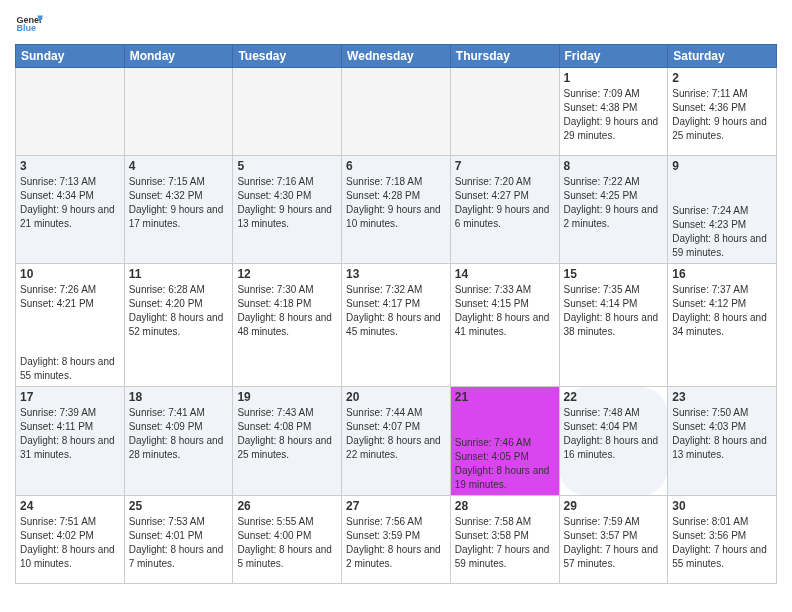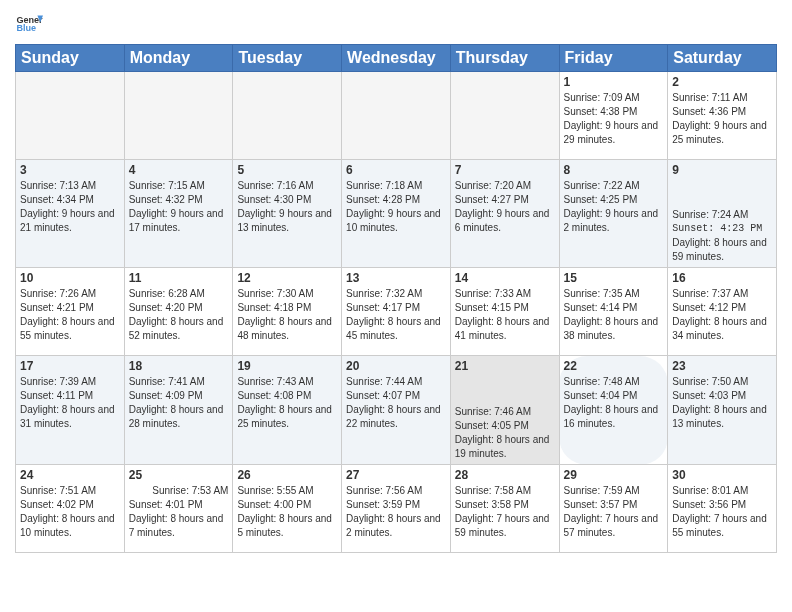--- a/index.html
+++ b/index.html
@@ -43,21 +43,21 @@
       color: #333;
       font-style: italic;
     }
     .calendar {
       width: 100%;
       border-collapse: collapse;
     }
     .calendar th {
       background: #4a7fc1;
       color: #fff;
-      font-size: 16px;
+      font-size: 12px;
       font-weight: bold;
       padding: 4px 5px;
       text-align: left;
       border: 1px solid #3a6aaa;
     }
     .calendar td {
       width: calc(100% / 7);
       vertical-align: top;
       border: 1px solid #ccc;
       padding: 3px 4px;
@@ -184,32 +184,32 @@
             <div class="day-info">
               <span style="display: block;">Sunrise: 7:22 AM</span>
               <span style="display: block;">Sunset: 4:25 PM</span>
               <span style="display: block;">Daylight: 9 hours and 2 minutes.</span>
             </div>
           </td>
           <td style="background: rgb(240, 244, 248);">
             <span class="day-number">9</span>
             <div class="day-info">
               <span style="display: block; margin-top: 31px;">Sunrise: 7:24 AM</span>
-              <span style="display: block; font-family: Liberation Mono, monospace;">Sunset: 4:23 PM</span>
+              <span style="display: block;">Sunset: 4:23 PM</span>
               <span style="display: block;">Daylight: 8 hours and 59 minutes.</span>
             </div>
           </td>
         </tr>
         <tr>
           <td>
             <span class="day-number">10</span>
             <div class="day-info">
               <span style="display: block;">Sunrise: 7:26 AM</span>
               <span style="display: block;">Sunset: 4:21 PM</span>
-              <span style="display: block;">Daylight: 8 hours and 55 minutes.</span>
+              <span style="display: block; margin-top: 44px;">Daylight: 8 hours and 55 minutes.</span>
             </div>
           </td>
           <td>
             <span class="day-number">11</span>
             <div class="day-info">
               <span style="display: block;">Sunrise: 6:28 AM</span>
               <span style="display: block;">Sunset: 4:20 PM</span>
               <span style="display: block;">Daylight: 8 hours and 52 minutes.</span>
             </div>
           </td>
@@ -280,21 +280,21 @@
             </div>
           </td>
           <td style="background: rgb(240, 244, 248);">
             <span class="day-number">20</span>
             <div class="day-info">
               <span style="display: block;">Sunrise: 7:44 AM</span>
               <span style="display: block;">Sunset: 4:07 PM</span>
               <span style="display: block;">Daylight: 8 hours and 22 minutes.</span>
             </div>
           </td>
-          <td style="background: #e5e5e5;">
+          <td style="background: #d946ef;">
             <span class="day-number">21</span>
             <div class="day-info">
               <span style="display: block; margin-top: 32px;">Sunrise: 7:46 AM</span>
               <span style="display: block;">Sunset: 4:05 PM</span>
               <span style="display: block;">Daylight: 8 hours and 19 minutes.</span>
             </div>
           </td>
           <td style="background: rgb(240, 244, 248); border-radius: 28px;">
             <span class="day-number">22</span>
             <div class="day-info">
@@ -317,21 +317,21 @@
             <span class="day-number">24</span>
             <div class="day-info">
               <span style="display: block;">Sunrise: 7:51 AM</span>
               <span style="display: block;">Sunset: 4:02 PM</span>
               <span style="display: block;">Daylight: 8 hours and 10 minutes.</span>
             </div>
           </td>
           <td>
             <span class="day-number">25</span>
             <div class="day-info">
-              <span style="display: block; text-align: right;">Sunrise: 7:53 AM</span>
+              <span style="display: block;">Sunrise: 7:53 AM</span>
               <span style="display: block;">Sunset: 4:01 PM</span>
               <span style="display: block;">Daylight: 8 hours and 7 minutes.</span>
             </div>
           </td>
           <td>
             <span class="day-number">26</span>
             <div class="day-info">
               <span style="display: block;">Sunrise: 5:55 AM</span>
               <span style="display: block;">Sunset: 4:00 PM</span>
               <span style="display: block;">Daylight: 8 hours and 5 minutes.</span>

